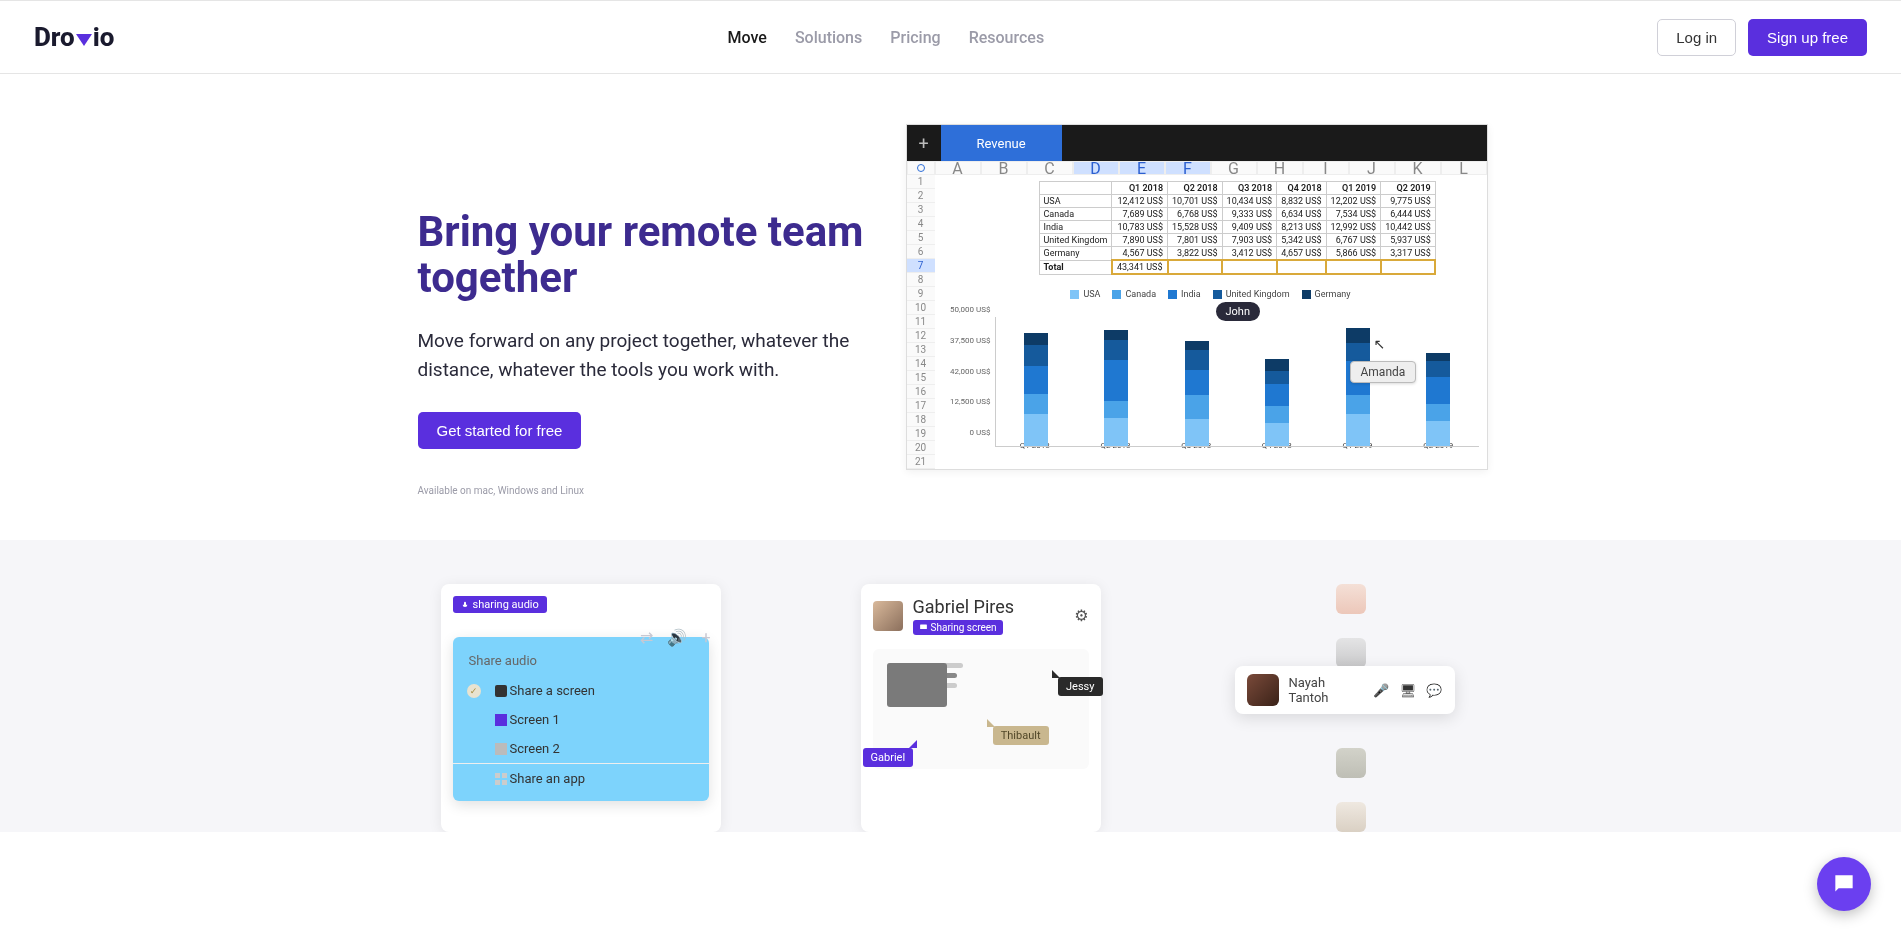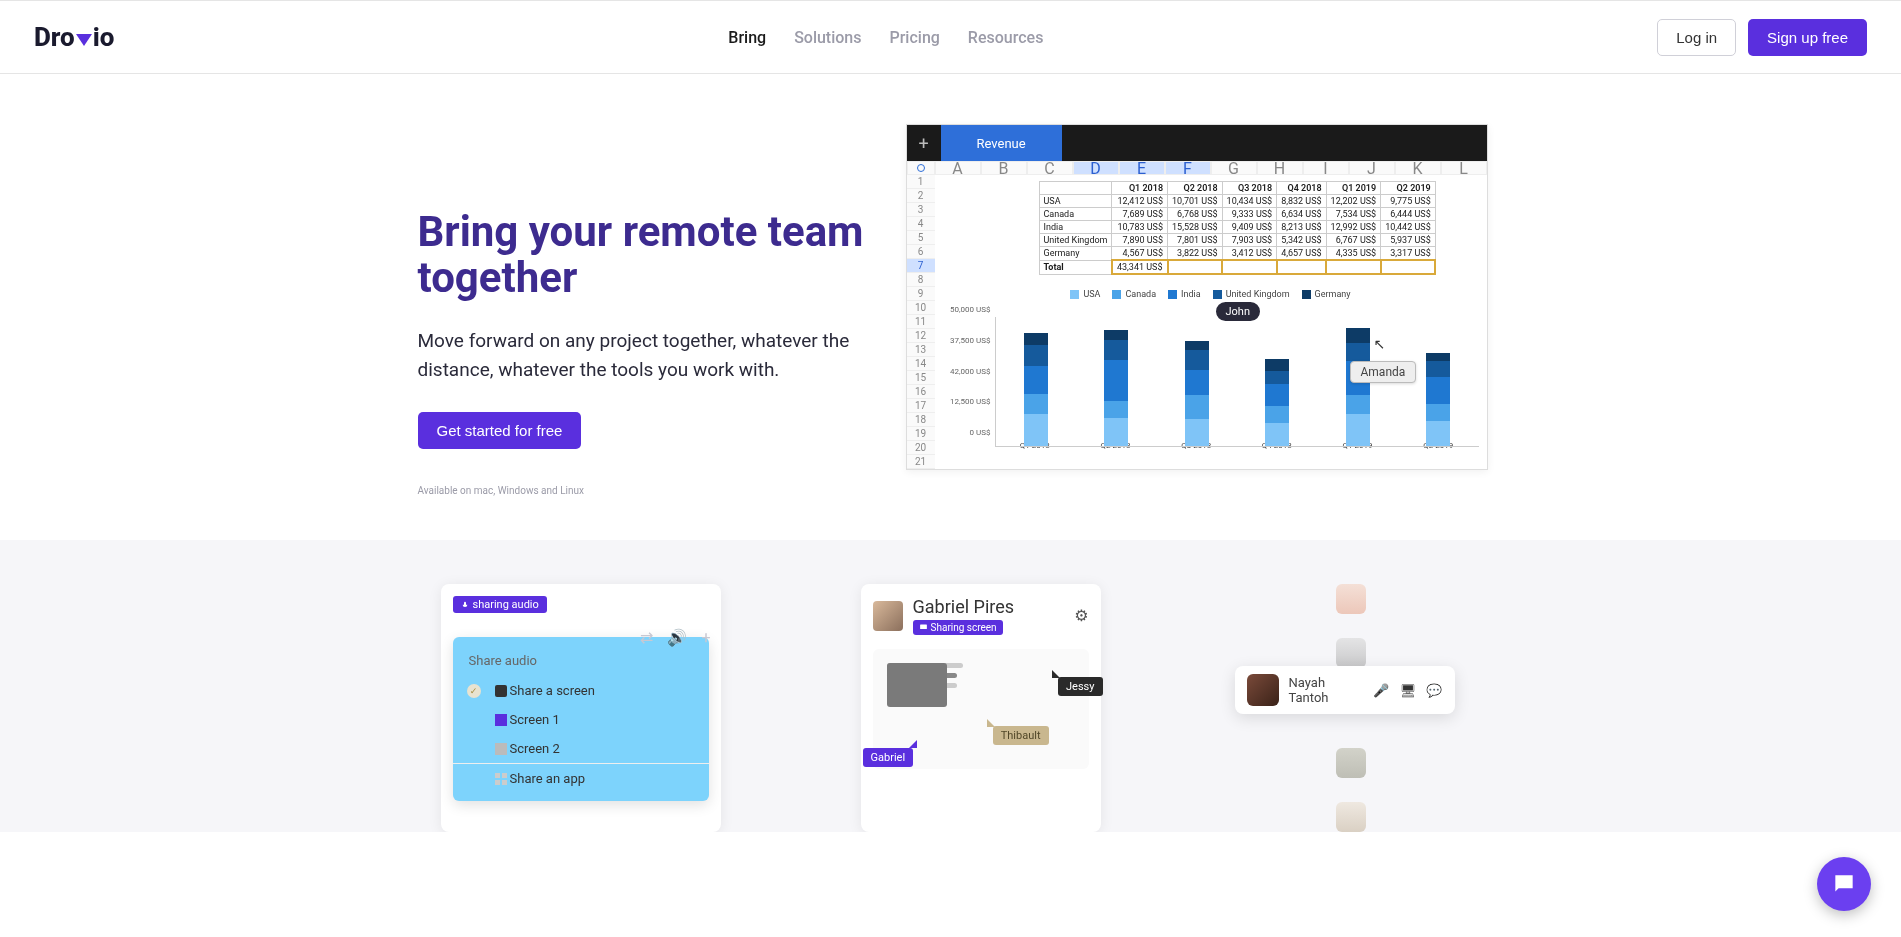--- a/index.html
+++ b/index.html
@@ -108,21 +108,21 @@
 </head>
 <body>
 
 <header class="header">
   <div class="logo">
     <span>Dro</span>
       <span class="v"></span>
       <span>io</span>
   </div>
   <nav class="nav">
-    <a class="active">Bring</a>
+    <a class="active">Move</a>
     <a>Solutions</a>
     <a>Pricing</a>
     <a>Resources</a>
   </nav>
   <div class="auth">
     <button class="btn btn-outline">Log in</button>
     <button class="btn btn-primary">Sign up free</button>
   </div>
 </header>
 
@@ -240,21 +240,21 @@
                     <td>5,937 US$</td>
                   </tr>
                 </tbody>
                 <tbody>
                   <tr>
                     <td class="lbl">Germany</td>
                     <td>4,567 US$</td>
                     <td>3,822 US$</td>
                     <td>3,412 US$</td>
                     <td>4,657 US$</td>
-                    <td>4,335 US$</td>
+                    <td>5,866 US$</td>
                     <td>3,317 US$</td>
                   </tr>
                 </tbody>
                 <tbody>
                   <tr class="total">
                     <td class="lbl">Total</td>
                     <td class="hl">43,341 US$</td>
                     <td class="hl"></td>
                     <td class="hl"></td>
                     <td class="hl"></td>

